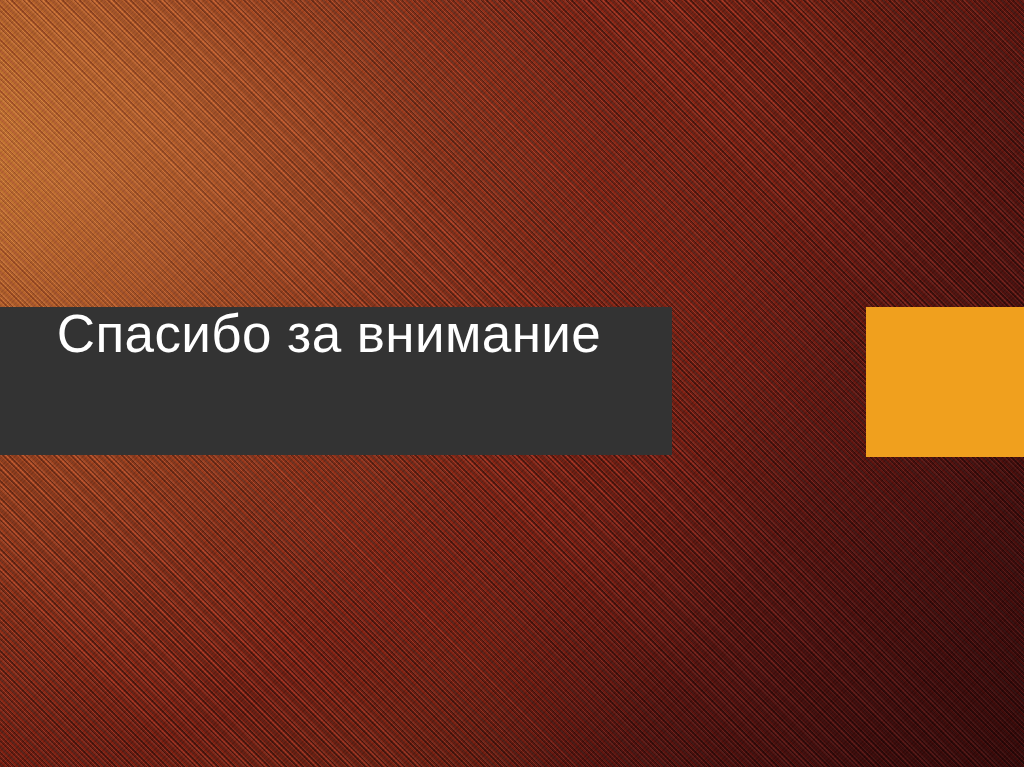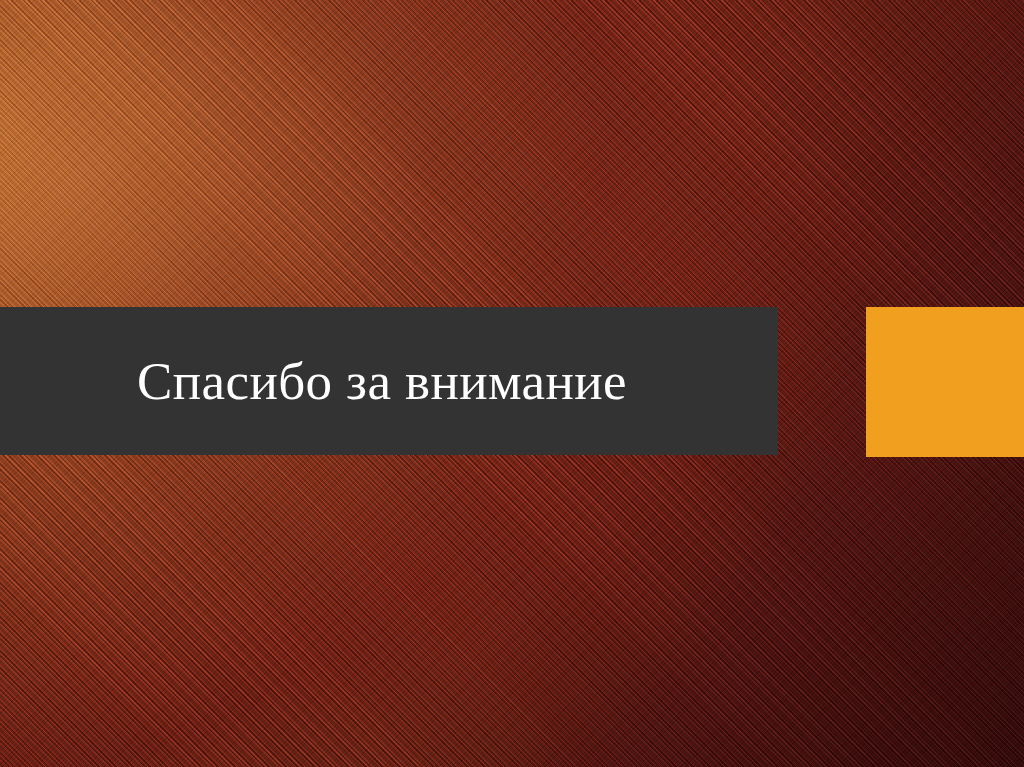--- a/index.html
+++ b/index.html
@@ -92,27 +92,26 @@
         rgba(0, 0, 0, 0.00) 48%,
         rgba(20, 0, 0, 0.22) 74%,
         rgba(20, 0, 0, 0.42) 100%);
   }
 
   
   .title-band {
     position: absolute;
     left: 0;
     top: 307px;
-    width: 778px;
+    width: 672px;
     height: 148px;
     background: #333333;
     display: flex;
-    align-items: center;
+    align-items: flex-start;
     justify-content: center;
-    font-family: Liberation Serif, serif;
   }
 
   .title-text {
     color: #ffffff;
     font-size: 53px;
     font-weight: 400;
     letter-spacing: 0.4px;
     line-height: 1;
     white-space: nowrap;
     padding-right: 14px;

